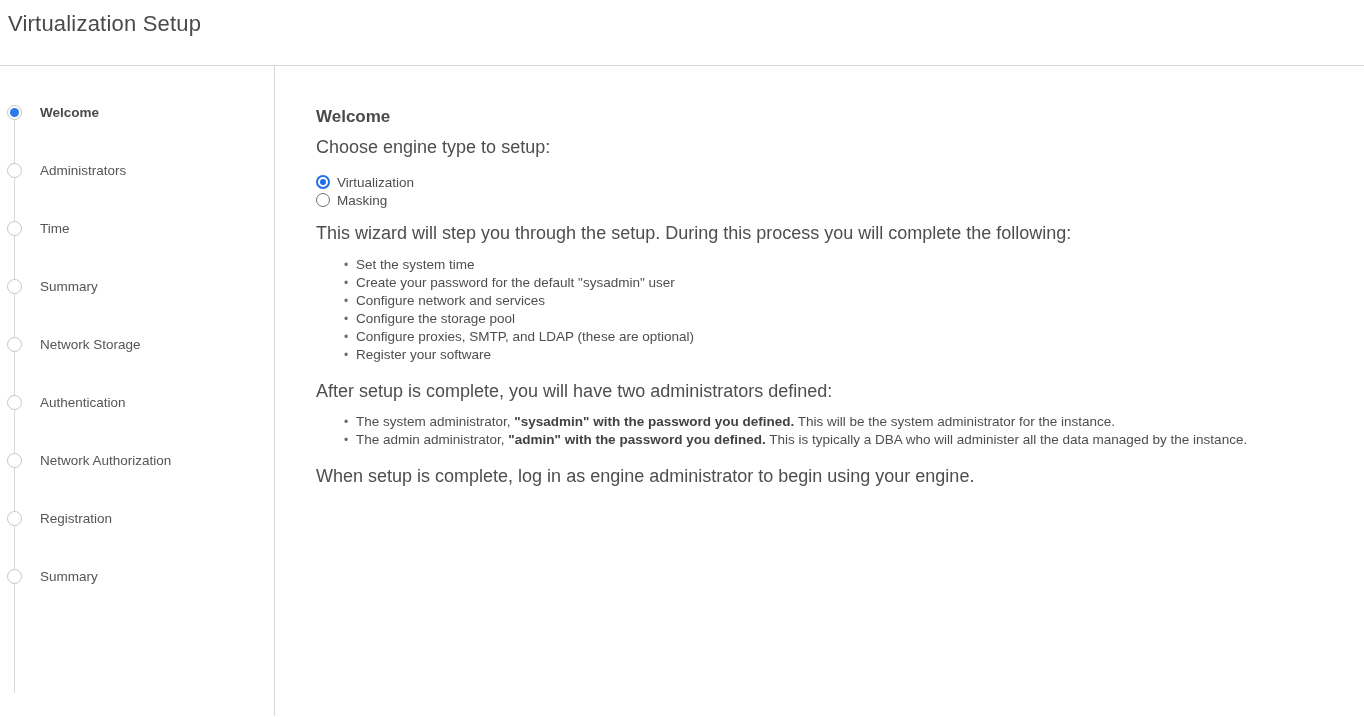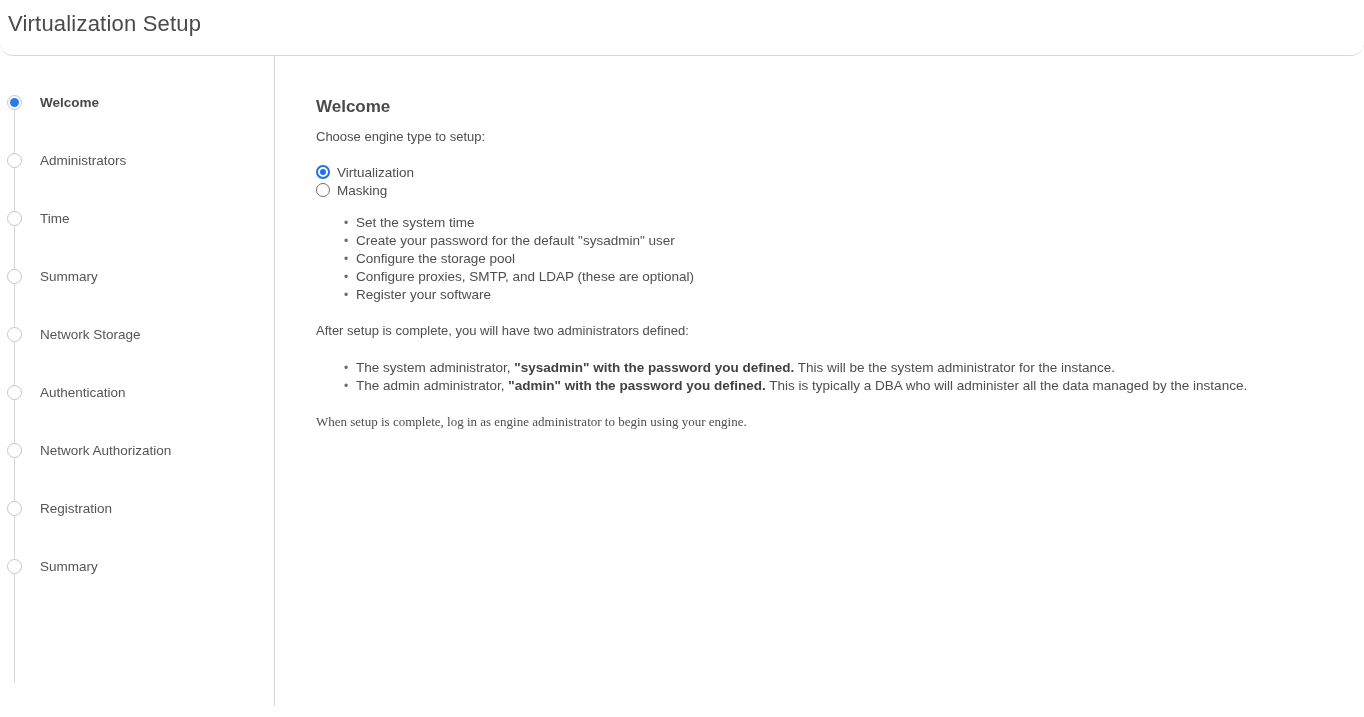--- a/index.html
+++ b/index.html
@@ -5,24 +5,23 @@
   * { margin: 0; padding: 0; box-sizing: border-box; }
   html, body { background: #ffffff; }
   body {
     width: 1364px; height: 717px; overflow: hidden;
     font-family: "Liberation Sans", "DejaVu Sans", sans-serif;
     color: #4e4e4e;
     -webkit-font-smoothing: antialiased;
   }
   
   .header {
-    height: 56px;
+    height: 66px;
     border-bottom: 1px solid #d8d8d8;
     padding: 11px 0 0 8px;
-    border-radius: 13px;
   }
   .header h1 {
     font-size: 22px;
     font-weight: 400;
     color: #4a4a4a;
     letter-spacing: 0.2px;
   }
   
   .body-row { display: flex; height: 650px; }
   
@@ -75,21 +74,21 @@
   .main {
     flex: 1;
     padding: 41px 40px 0 41px;
   }
   .main h2 {
     font-size: 17px;
     font-weight: 700;
     color: #4a4a4a;
     margin-bottom: 11px;
   }
-  .main p { font-size: 13px; line-height: 18px; color: #4e4e4e; }
+  .main p { font-size: 18px; line-height: 18px; color: #4e4e4e; }
   .choose-label { margin-bottom: 17px; }
   
   .radio-group { margin-bottom: 15px; }
   .radio-option {
     display: flex; align-items: center;
     height: 18px;
     cursor: pointer;
   }
   .radio-circle {
     width: 14px; height: 14px;
@@ -122,22 +121,22 @@
   }
   ul.bullets li::before {
     content: "•";
     position: absolute;
     left: 28px;
     color: #6b6b6b;
     font-size: 12px;
     line-height: 18px;
   }
   ul.bullets li b { font-weight: 700; color: #424242; }
-  .after-para { margin-bottom: 19px; }
-  .footer-para { margin-top: 8px; font-family: Liberation Serif, serif; }
+  .after-para { margin-bottom: 13px; }
+  .footer-para { margin-top: 8px; }
 </style>
 </head>
 <body>
 
 <div class="header">
   <h1>Virtualization Setup</h1>
 </div>
 
 <div class="body-row">
   <nav class="sidebar">
@@ -195,24 +194,26 @@
             <span class="dot"></span>
           </span>
         <span class="radio-text">Virtualization</span>
       </label>
       <label class="radio-option">
         <span class="radio-circle"></span>
         <span class="radio-text">Masking</span>
       </label>
     </div>
 
+    <p class="intro-para">This wizard will step you through the setup. During this process you will complete the following:</p>
 
     <ul class="bullets">
       <li>Set the system time</li>
       <li>Create your password for the default "sysadmin" user</li>
+      <li>Configure network and services</li>
       <li>Configure the storage pool</li>
       <li>Configure proxies, SMTP, and LDAP (these are optional)</li>
       <li>Register your software</li>
     </ul>
 
     <p class="after-para">After setup is complete, you will have two administrators defined:</p>
 
     <ul class="bullets">
       <li><span>The system administrator, </span><b>"sysadmin" with the password you defined.</b><span> This will be the system administrator for the instance.</span></li>
       <li><span>The admin administrator, </span><b>"admin" with the password you defined.</b><span> This is typically a DBA who will administer all the data managed by the instance.</span></li>

